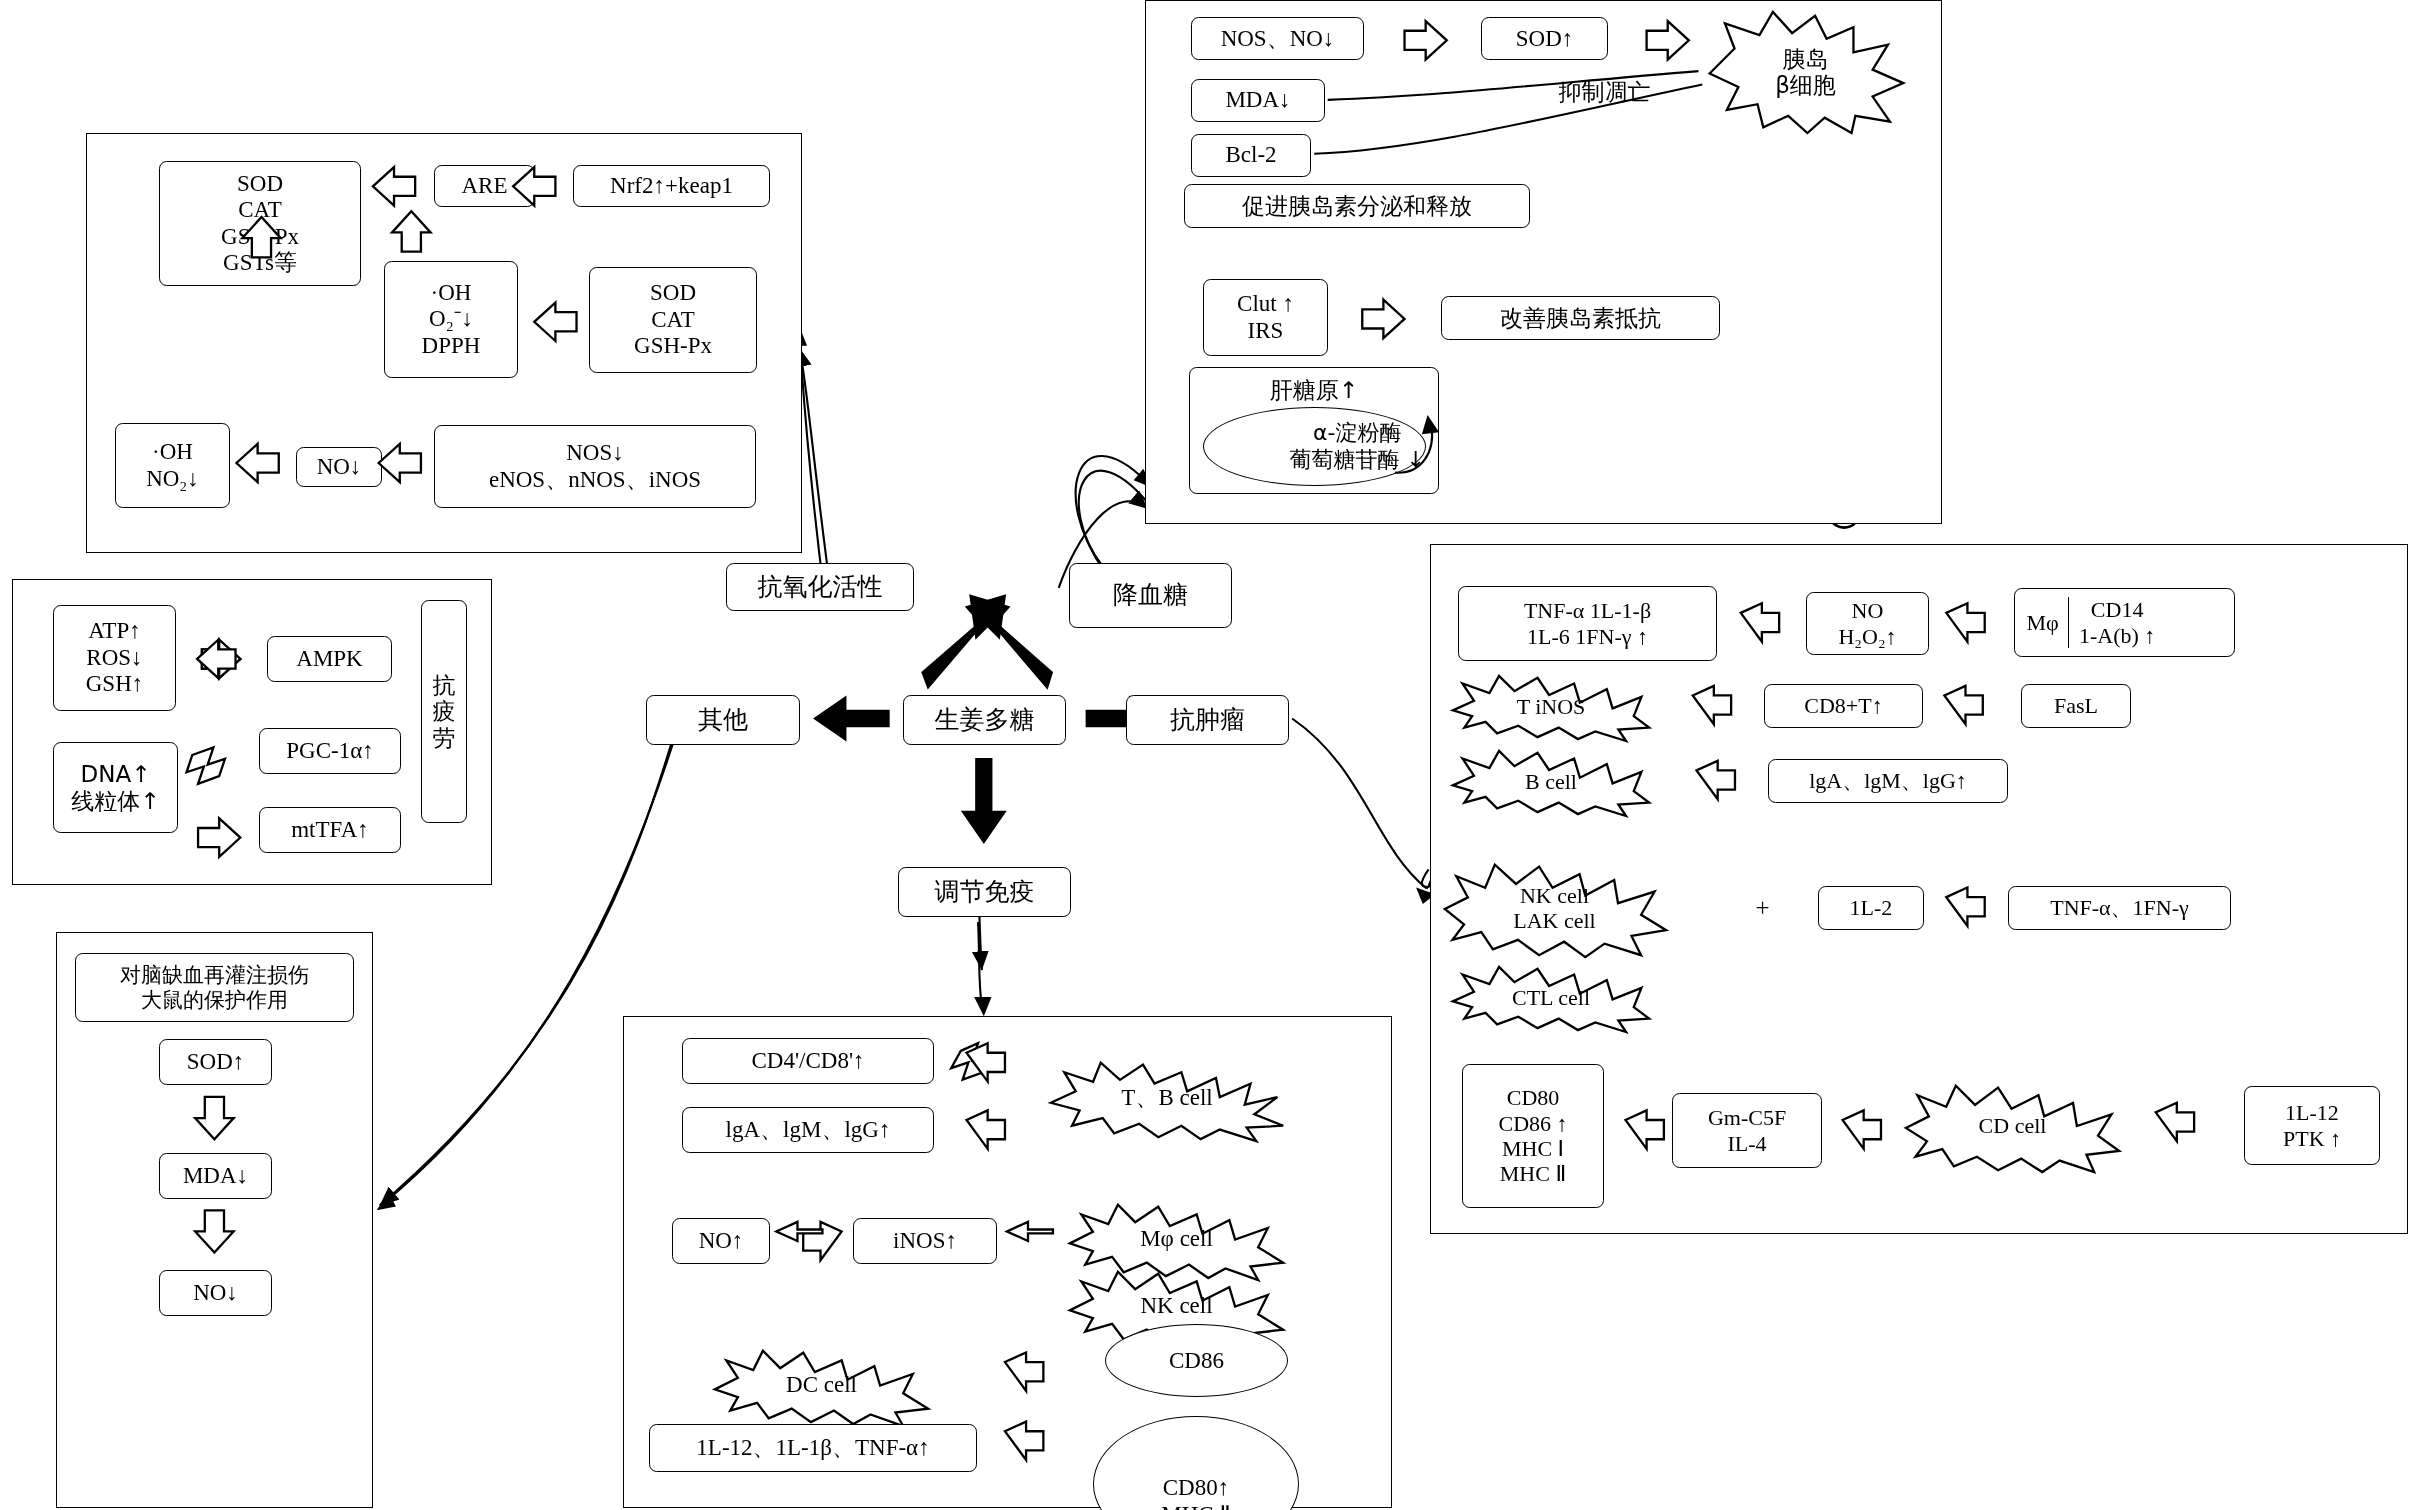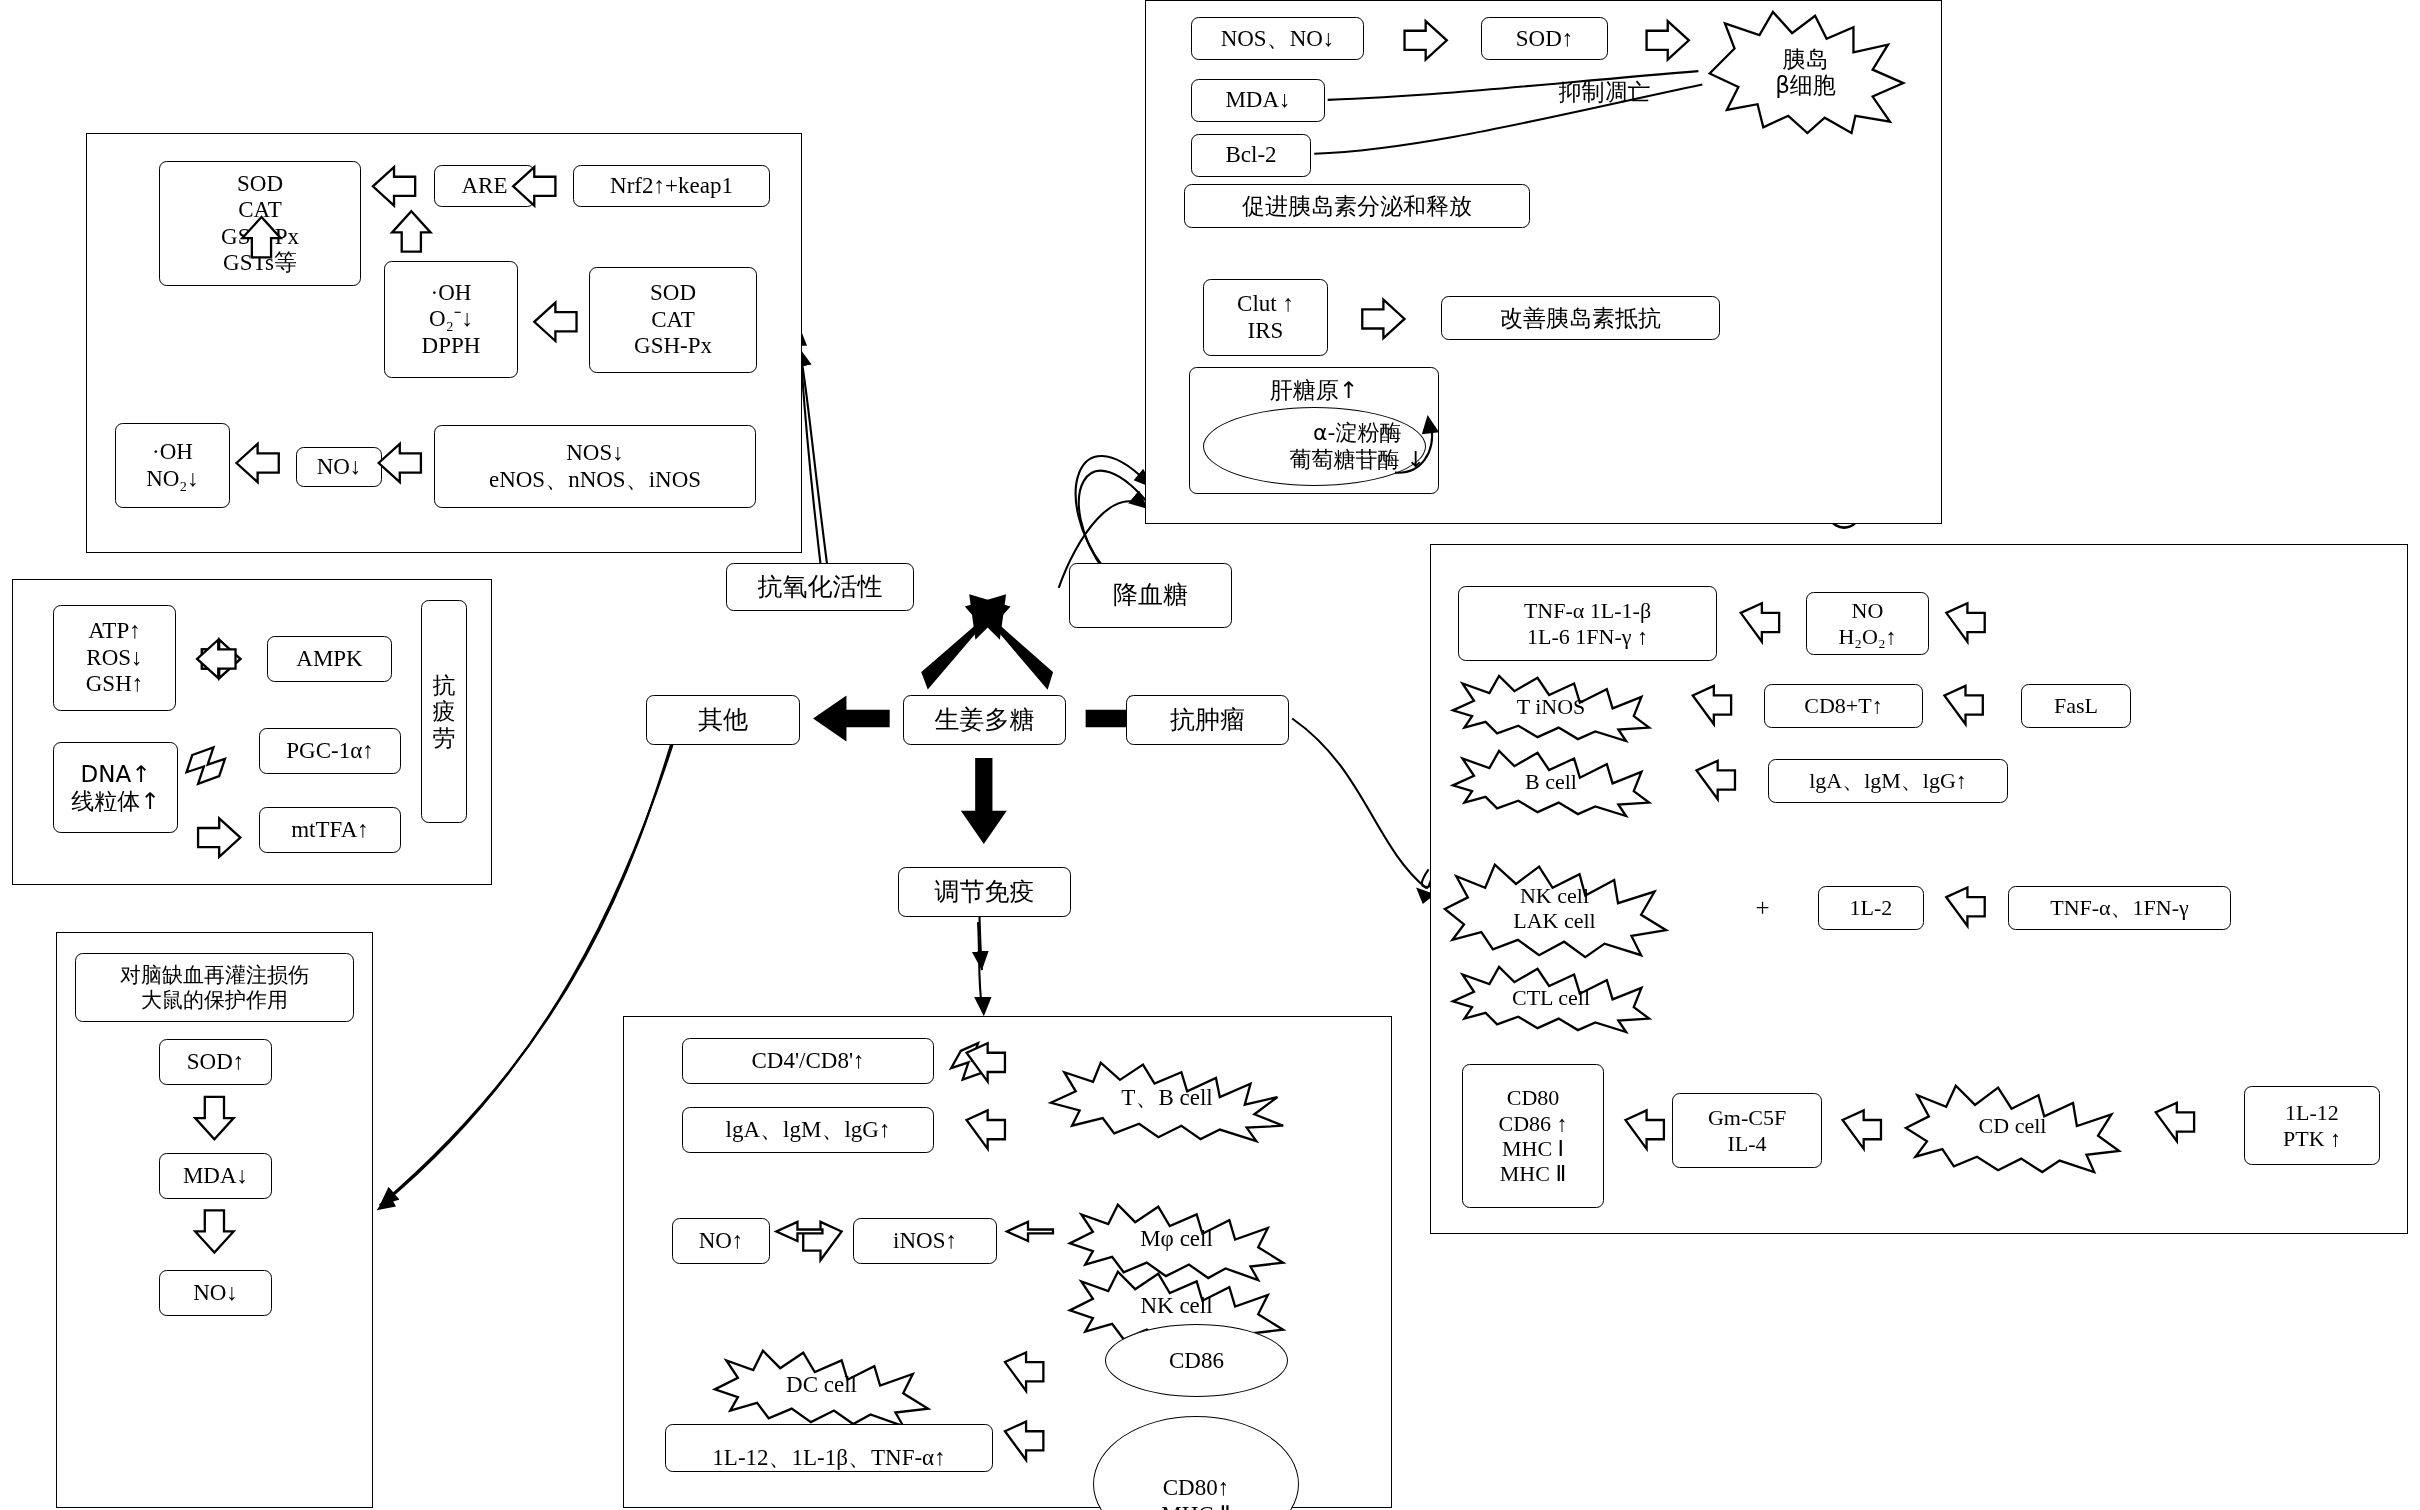--- a/index.html
+++ b/index.html
@@ -310,21 +310,21 @@
     </svg>
     <span class="stxt">NK cell</span>
   </div>
 
   <div class="star f24" style="left:711px;top:1345px;width:221px;height:81px;">
     <svg class="sbg" viewBox="0 0 230 84" preserveAspectRatio="none">
       <polygon points="4,46 28,34 16,16 44,26 54,6 72,24 96,8 108,28 136,16 142,36 170,22 176,42 210,30 200,50 226,66 192,70 200,84 166,72 148,82 128,68 104,80 84,66 60,76 48,60 20,68 28,54" fill="#fff" stroke="#000" stroke-width="2.4"></polygon>
     </svg>
     <span class="stxt">DC cell</span>
   </div>
-  <div class="rbox f24" style="left:665px;top:1424px;width:328px;height:48px;align-items:flex-end;">
+  <div class="rbox f24" style="left:649px;top:1424px;width:328px;height:48px;">
     <span>1L-12、1L-1β、TNF-α↑</span>
   </div>
 
   <div class="ell f24" style="left:1105px;top:1324px;width:183px;height:73px;">
     <span>CD86</span>
   </div>
   <div class="ell f24" style="left:1093px;top:1416px;width:206px;height:136px;">
     <span style="position:relative;top:17.3px">
       <span>CD80↑</span><br>
       <span>MHC Ⅱ</span>
@@ -346,20 +346,25 @@
 
   <div class="box" style="left:1430px;top:544px;width:978px;height:690px;"></div>
 
   <div class="rbox f23" style="left:1458px;top:586px;width:259px;height:75px;">
     <span style="white-space:pre-line">TNF-α  1L-1-β
 1L-6    1FN-γ  ↑</span>
   </div>
   <div class="rbox f23" style="left:1806px;top:592px;width:123px;height:63px;">
     <span style="white-space:pre-line">NO
 H₂O₂↑</span>
+  </div>
+  <div class="rbox f23" style="left:2014px;top:588px;width:221px;height:69px;justify-content:flex-start;padding-left:11.5px;">
+    <span>Mφ</span>
+    <span style="white-space:pre-line;margin-left:9.6px;border-left:1.9px solid #000;padding-left:9.6px;">CD14
+1-A(b) ↑</span>
   </div>
 
   <div class="star f23" style="left:1449px;top:672px;width:204px;height:69px;">
     <svg class="sbg" viewBox="0 0 212 72" preserveAspectRatio="none">
       <polygon points="4,40 26,30 14,12 42,22 52,4 68,20 92,6 104,24 130,12 136,32 164,18 170,38 200,26 192,46 208,58 176,60 184,72 152,62 134,70 114,58 92,68 72,56 50,64 38,52 16,58 24,46" fill="#fff" stroke="#000" stroke-width="2.4"></polygon>
     </svg>
     <span class="stxt">T iNOS</span>
   </div>
   <div class="rbox f23" style="left:1764px;top:684px;width:159px;height:44px;">
     <span>CD8+T↑</span>

